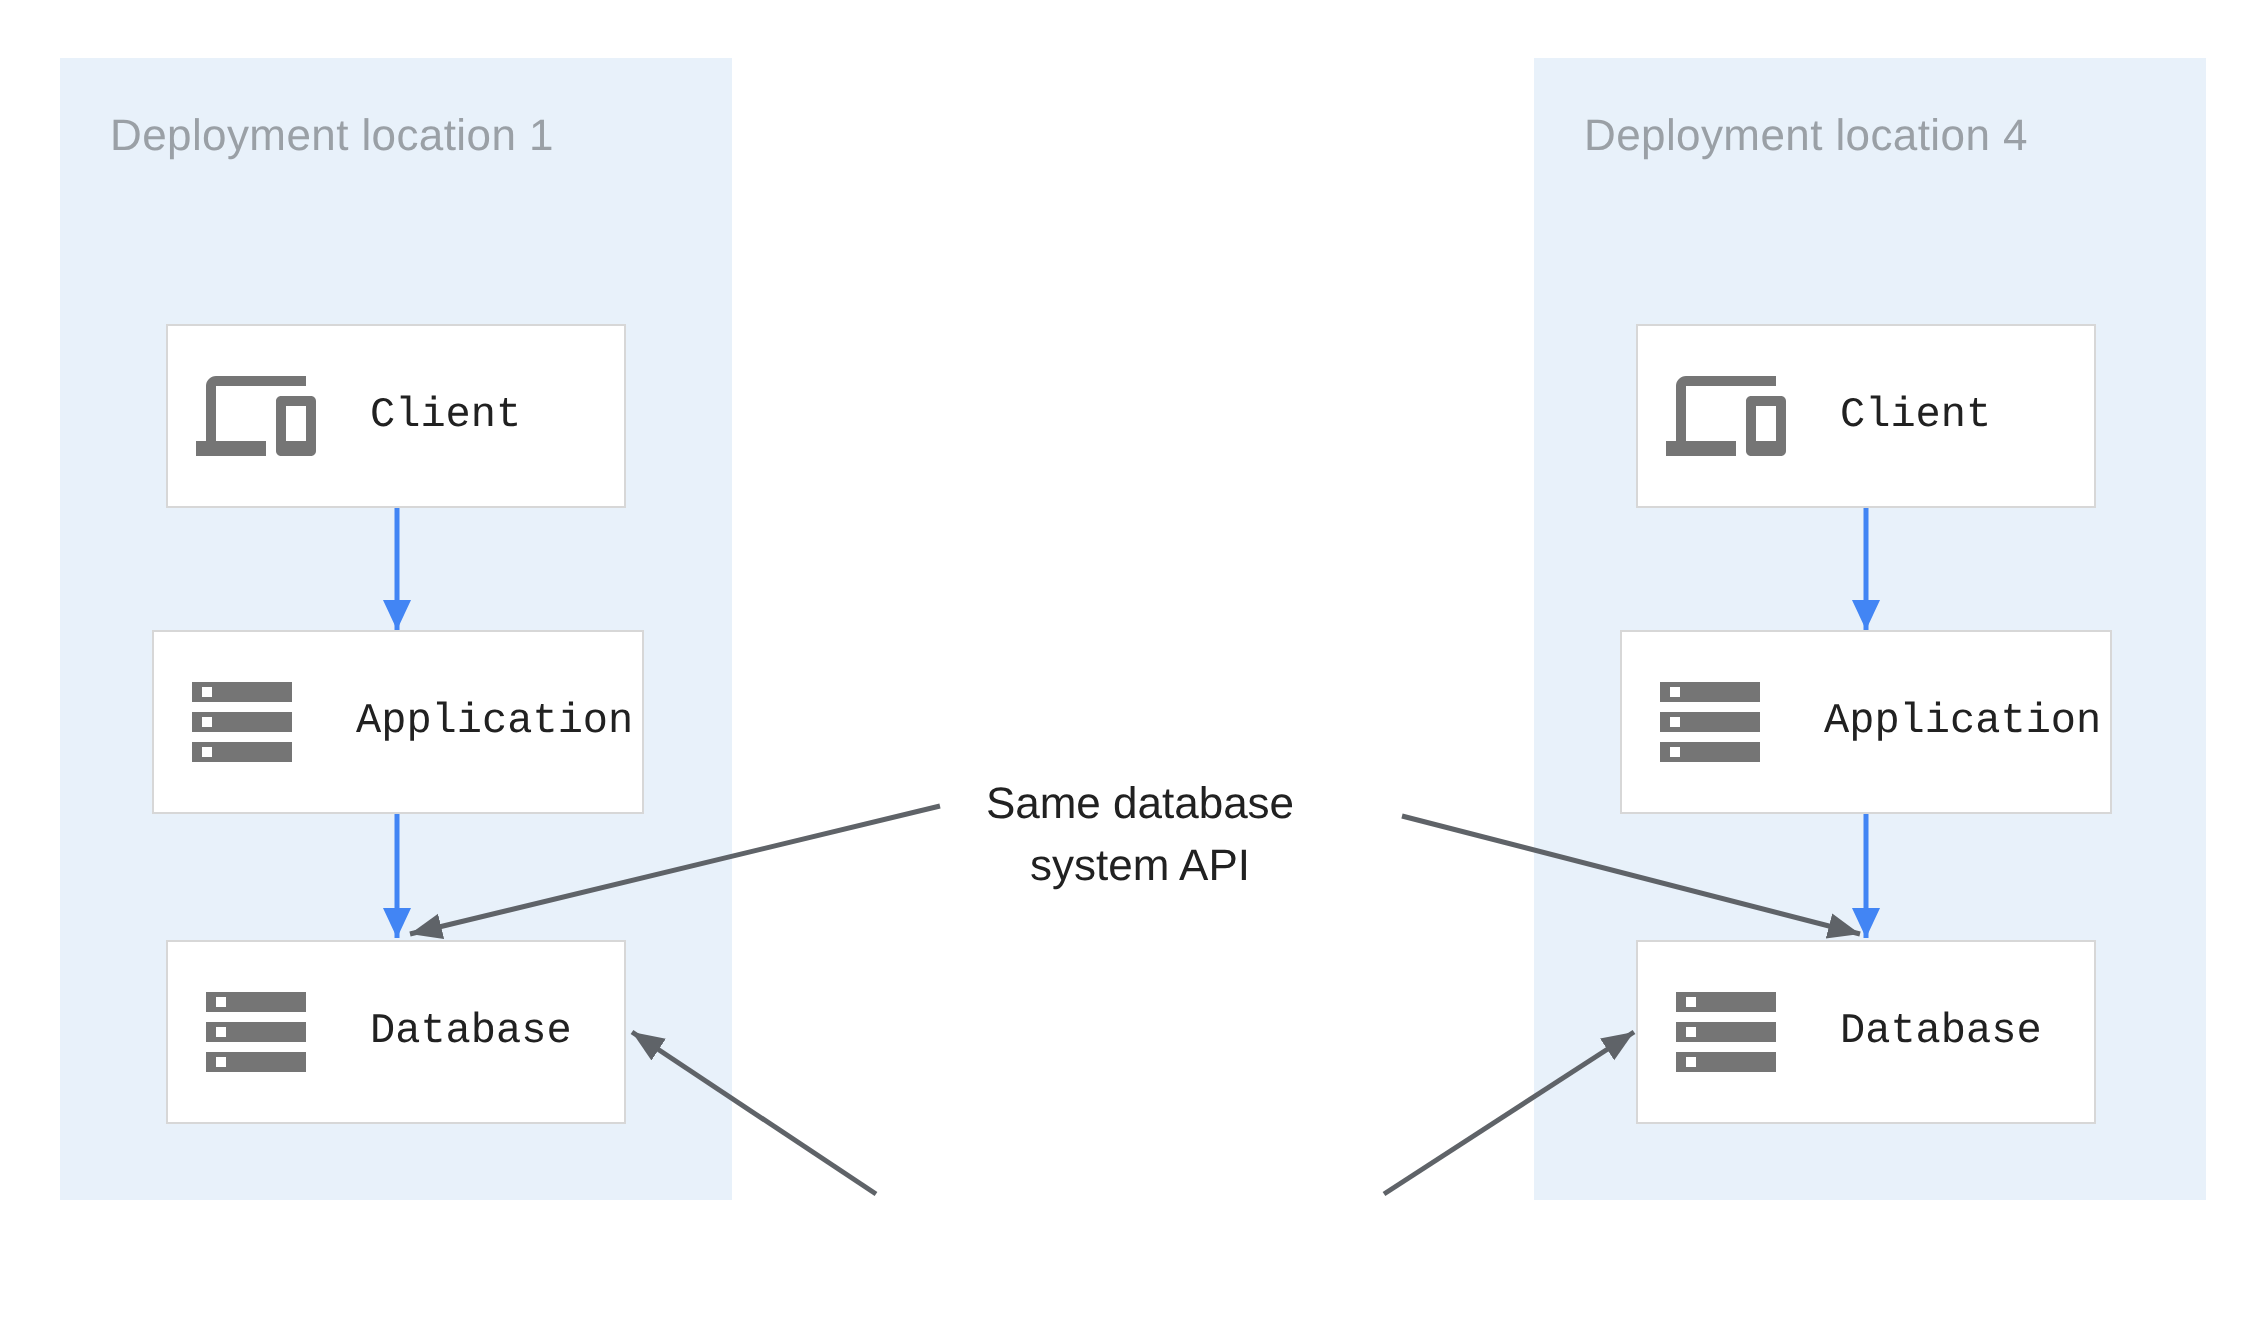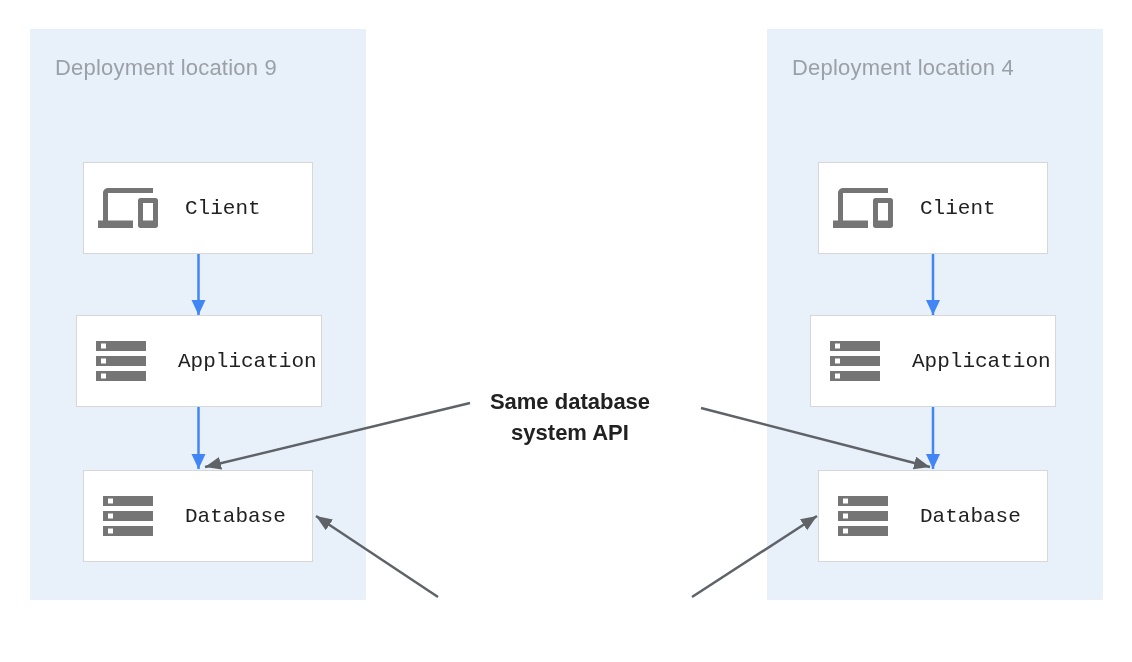--- a/index.html
+++ b/index.html
@@ -53,30 +53,30 @@
     position:absolute; left:0; top:0; width:1132px; height:662px;
     pointer-events:none;
   }
   .annotation {
     position:absolute;
     width:300px;
     text-align:center;
     font-size:22px; line-height:31px;
     color:#212121;
   }
-  .ann-same      { left:420px; top:386px;font-weight:bold; }
+  .ann-same      { left:420px; top:386px; }
   .ann-different { left:416px; top:567px; }
 </style>
 </head>
 <body>
 
 <div class="stage">
 
   <div class="panel panel-1">
-    <div class="panel-title">Deployment location 9</div>
+    <div class="panel-title">Deployment location 1</div>
   </div>
 
   <div class="panel panel-2">
     <div class="panel-title">Deployment location 4</div>
   </div>
 
   <div class="node n-client-1">
     <span class="icon">
       <svg viewBox="0 0 24 24">
           <path fill="#757575" d="M4 6h18V4H4c-1.1 0-2 .9-2 2v11H0v3h14v-3H4V6zm19 2h-6c-.55 0-1 .45-1 1v10c0 .55.45 1 1 1h6c.55 0 1-.45 1-1V9c0-.55-.45-1-1-1zm-1 9h-4v-7h4v7z"></path>

